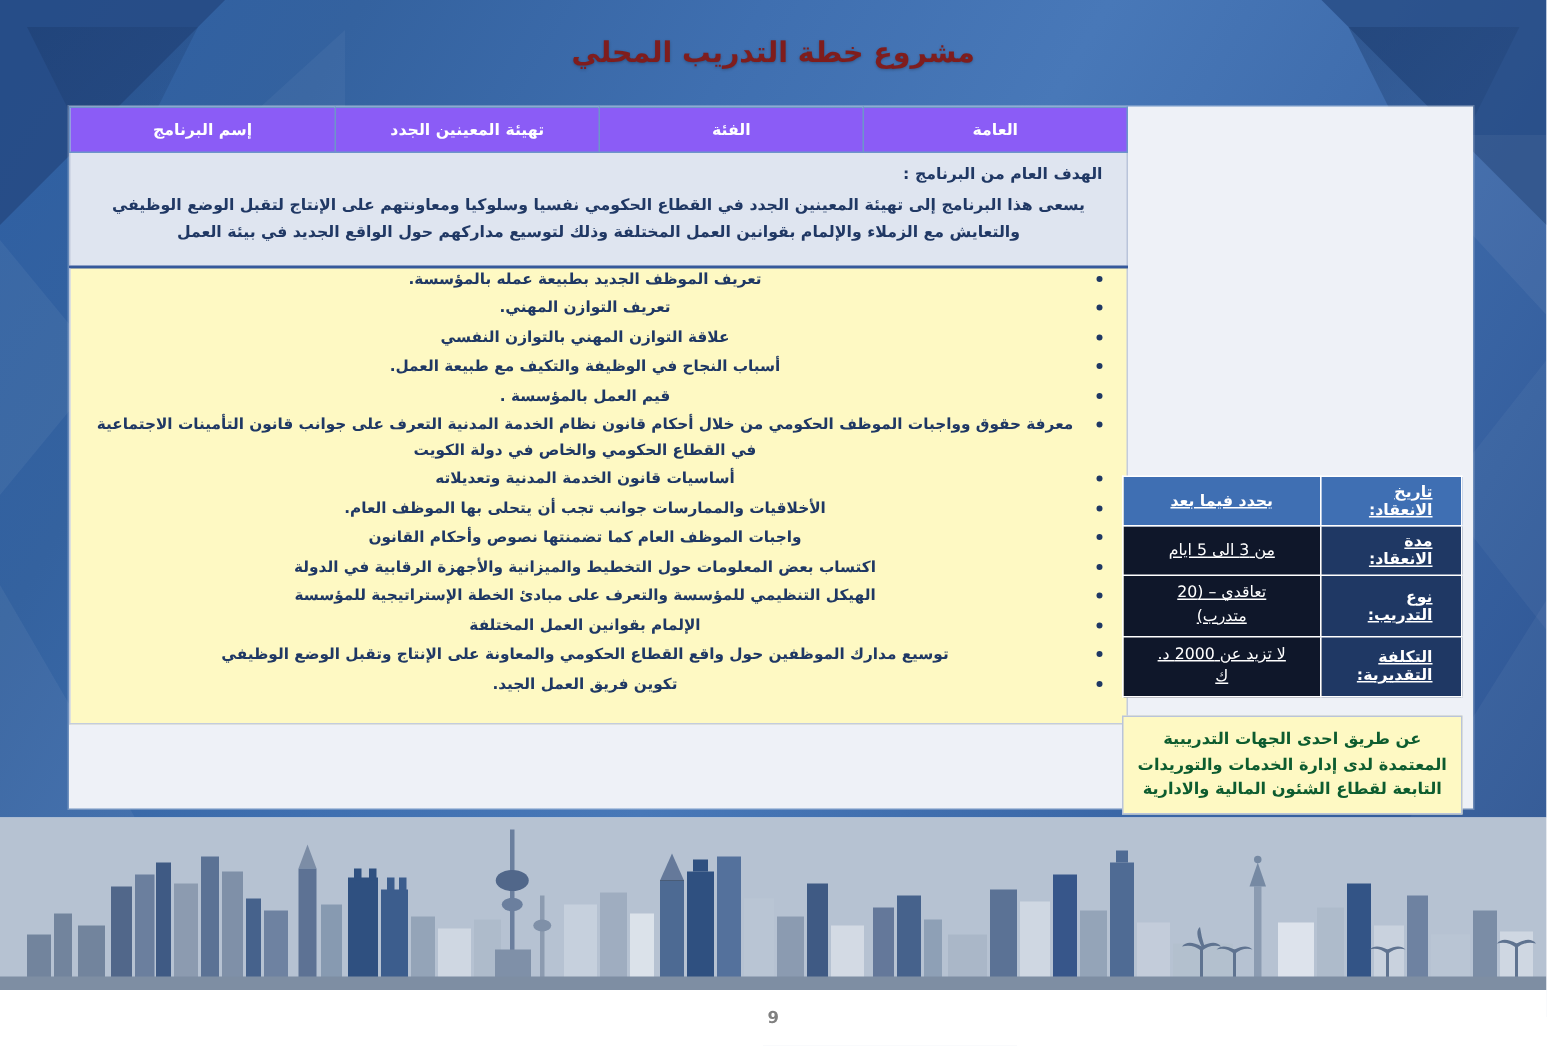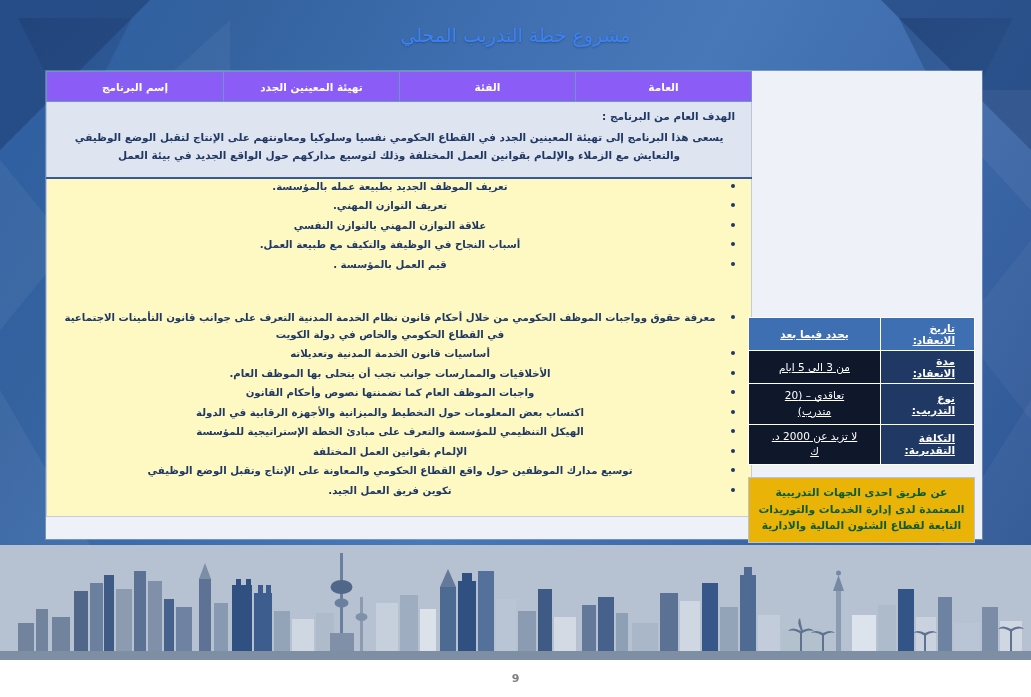--- a/index.html
+++ b/index.html
@@ -44,24 +44,24 @@
     background: #eef1f7;
     box-shadow: 0 0 0 1px rgba(255,255,255,0.25);
   }
 
   
   .slide-title {
     position: absolute;
     left: 0; top: 24px;
     width: 1031px;
     text-align: center;
-    color: #3b82f6;
+    color: #7f1d1d;
     font-size: 19px;
     letter-spacing: 0.5px;
-    font-weight: 400;
+    font-weight: 700;
     text-shadow: 0 1px 2px rgba(0,0,0,0.25);
     z-index: 6;
   }
 
   
   .main-table {
     position: absolute;
     left: 46px; top: 71px;
     width: 705px;
     z-index: 5;
@@ -139,21 +139,21 @@
     text-align: center;
   }
   ul.bullets li .bullet-dot {
     position: absolute;
     right: 6px;
     top: 5px;
     width: 4px; height: 4px;
     border-radius: 50%;
     background: #1f3864;
   }
-  ul.bullets li.wide { text-align: center; margin-top: 34px; }
+  ul.bullets li.wide { text-align: center; }
   ul.bullets li .txt { display: inline-block; }
 
   
   .info-table {
     position: absolute;
     left: 748px; top: 317px;
     width: 227px;
     z-index: 5;
     border-collapse: collapse;
     table-layout: fixed;
@@ -186,21 +186,21 @@
   .info-table tr.head .val { font-weight: bold; }
   .info-table .val-2line { line-height: 1.5; }
 
   
   .note-box {
     position: absolute;
     left: 748px; top: 477px;
     width: 227px;
     min-height: 66px;
     z-index: 5;
-    background: #eab308;
+    background: #fef9c3;
     border: 1px solid #b9c4da;
     color: #0d5c2f;
     font-size: 10.8px;
     font-weight: bold;
     line-height: 1.52;
     text-align: center;
     padding: 6px 8px;
     display: flex;
     align-items: center;
     justify-content: center;

